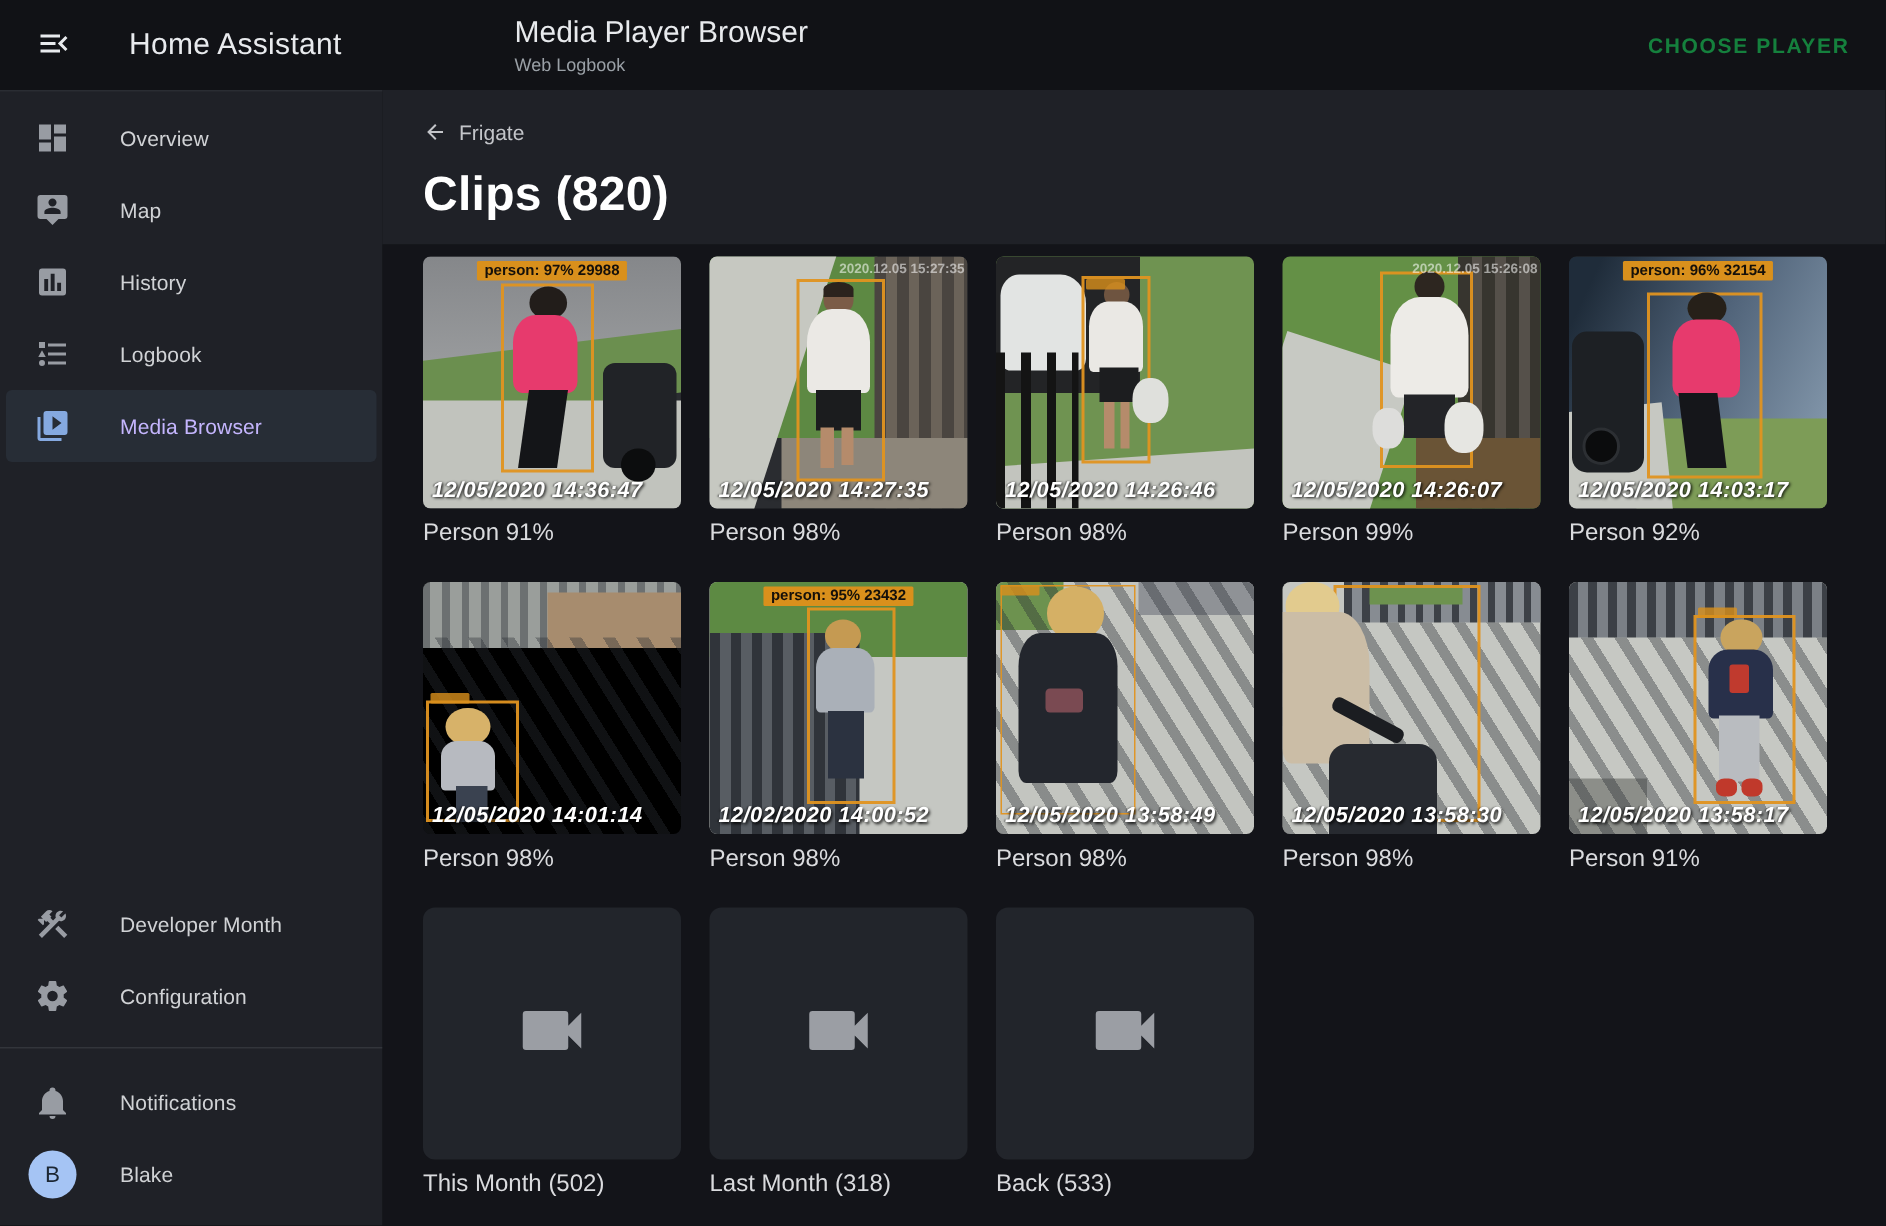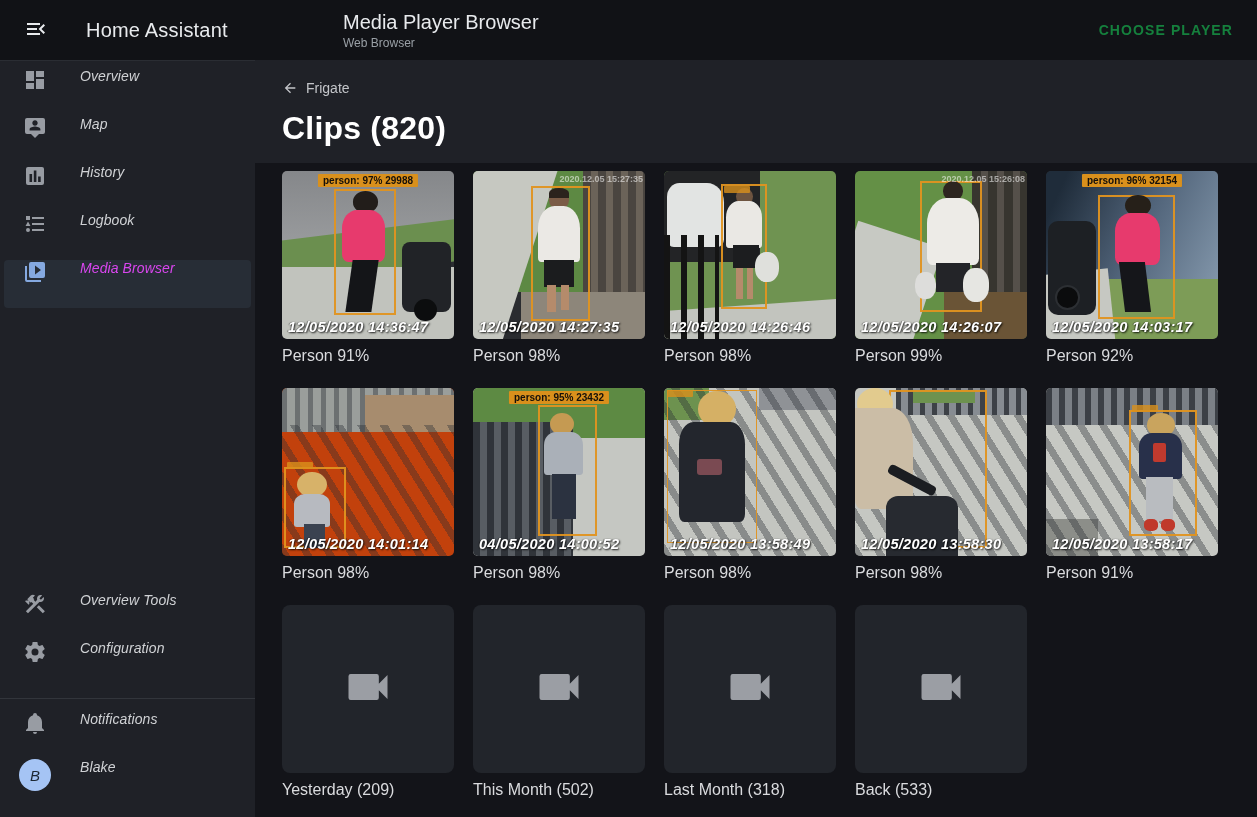--- a/index.html
+++ b/index.html
@@ -18,26 +18,26 @@
   .choose-player { margin-left:auto; margin-right:14px; background:none; border:none; cursor:pointer;
     color:#15803d; font-size:14px; font-weight:700; letter-spacing:1.1px; padding:10px;
     font-family:"Liberation Sans", sans-serif; }
 
   
   .body-row { flex:1; display:flex; min-height:0; }
 
   
   .sidebar { width:255px; flex:0 0 255px; background:#1f2127; border-top:1px solid #2a2d33;
     display:flex; flex-direction:column; padding-top:7px; }
-  .side-item { height:48px; display:flex; padding-left:19px; margin:0 4px;
-    border-radius:4px; cursor:pointer; color:#d0d2d5;font-style:italic; }
+  .side-item { height:48px; display:flex; align-items:center; padding-left:19px; margin:0 4px;
+    border-radius:4px; cursor:pointer; color:#d0d2d5; }
   .side-item .s-icon { width:24px; height:24px; display:flex; flex:0 0 24px; }
   .side-item .s-label { margin-left:33px; font-size:14px; font-weight:500; letter-spacing:.1px; }
   .side-item.selected { background:#272d36; color:#85a9e0; }
-  .side-item.selected .s-label { color:#d946ef; }
+  .side-item.selected .s-label { color:#c4b5fd; }
   .side-spacer { flex:1; }
   .side-divider { height:1px; background:#32353b; margin:10px 0 12px 0; }
   .avatar { width:32px; height:32px; border-radius:50%; background:#a5c4f4; color:#1c2733;
     display:flex; align-items:center; justify-content:center; font-size:15px; font-weight:500;
     margin-left:15px; flex:0 0 32px; }
   .user-item { padding-left:0; }
   .user-item .s-label { margin-left:29px; }
   .sidebar .bottom-pad { height:10px; }
 
   
@@ -82,21 +82,21 @@
         <span class="s-icon">
           <svg width="24" height="24" viewBox="0 0 24 24">
               <path fill="#e8eaed" d="M21,15.61L19.59,17L14.58,12L19.59,7L21,8.39L17.44,12L21,15.61M3,6H16V8H3V6M3,13V11H13V13H3M3,18V16H16V18H3Z"></path>
             </svg>
         </span>
       </button>
       <div class="ha-title">Home Assistant</div>
     </div>
     <div class="mp-block">
       <div class="mp-title">Media Player Browser</div>
-      <div class="mp-sub">Web Browser</div>
+      <div class="mp-sub">Web Logbook</div>
     </div>
     <button class="choose-player">CHOOSE PLAYER</button>
   </header>
 
   <div class="body-row">
 
     <aside class="sidebar">
 
       <div class="side-item">
         <span class="s-icon">
@@ -147,21 +147,21 @@
       </div>
 
       <div class="side-spacer"></div>
 
       <div class="side-item">
         <span class="s-icon">
           <svg width="24" height="24" viewBox="0 0 24 24">
               <path fill="#989ca3" d="M13.78 15.3L19.78 21.3L21.89 19.14L15.89 13.14L13.78 15.3M17.5 10.1C17.11 10.1 16.69 10.05 16.36 9.91L4.97 21.25L2.86 19.14L10.27 11.74L8.5 9.96L7.78 10.66L6.33 9.25V12.11L5.63 12.81L2.11 9.25L2.81 8.55H5.62L4.22 7.14L7.78 3.58C8.95 2.41 10.83 2.41 12 3.58L9.89 5.74L11.3 7.14L10.59 7.85L12.38 9.63L14.2 7.75C14.06 7.42 14 7 14 6.63C14 4.66 15.56 3.11 17.5 3.11C18.09 3.11 18.61 3.25 19.08 3.53L16.41 6.2L17.91 7.7L20.58 5.03C20.86 5.5 21 6.02 21 6.61C21 8.55 19.45 10.1 17.5 10.1Z"></path>
             </svg>
         </span>
-        <span class="s-label">Overview Tools</span>
+        <span class="s-label">Developer Month</span>
       </div>
 
       <div class="side-item">
         <span class="s-icon">
           <svg width="24" height="24" viewBox="0 0 24 24">
               <path fill="#989ca3" d="M12,15.5A3.5,3.5 0 0,1 8.5,12A3.5,3.5 0 0,1 12,8.5A3.5,3.5 0 0,1 15.5,12A3.5,3.5 0 0,1 12,15.5M19.43,12.97C19.47,12.65 19.5,12.33 19.5,12C19.5,11.67 19.47,11.34 19.43,11L21.54,9.37C21.73,9.22 21.78,8.95 21.66,8.73L19.66,5.27C19.54,5.05 19.27,4.96 19.05,5.05L16.56,6.05C16.04,5.66 15.5,5.32 14.87,5.07L14.5,2.42C14.46,2.18 14.25,2 14,2H10C9.75,2 9.54,2.18 9.5,2.42L9.13,5.07C8.5,5.32 7.96,5.66 7.44,6.05L4.95,5.05C4.73,4.96 4.46,5.05 4.34,5.27L2.34,8.73C2.21,8.95 2.27,9.22 2.46,9.37L4.57,11C4.53,11.34 4.5,11.67 4.5,12C4.5,12.33 4.53,12.65 4.57,12.97L2.46,14.63C2.27,14.78 2.21,15.05 2.34,15.27L4.34,18.73C4.46,18.95 4.73,19.03 4.95,18.95L7.44,17.94C7.96,18.34 8.5,18.68 9.13,18.93L9.5,21.58C9.54,21.82 9.75,22 10,22H14C14.25,22 14.46,21.82 14.5,21.58L14.87,18.93C15.5,18.67 16.04,18.34 16.56,17.94L19.05,18.95C19.27,19.03 19.54,18.95 19.66,18.73L21.66,15.27C21.78,15.05 21.73,14.78 21.54,14.63L19.43,12.97Z"></path>
             </svg>
         </span>
         <span class="s-label">Configuration</span>
       </div>
@@ -284,21 +284,21 @@
               <i class="ly rnd" style="left:46%;top:14%;width:15%;height:13%;background:#262019;"></i>
               <i class="ly" style="left:40%;top:25%;width:26%;height:31%;background:#e73a6d;border-radius:35% 35% 15% 15%;"></i>
               <i class="ly" style="left:44%;top:54%;width:15%;height:30%;background:#15161a;transform:skewX(7deg);"></i>
               <span class="det-tag">person: 96% 32154</span>
               <span class="ts">12/05/2020 14:03:17</span>
             </div>
             <div class="caption">Person 92%</div>
           </div>
 
           <div class="card">
-            <div class="thumb" style="background:#c2410c;">
+            <div class="thumb" style="background:#000000;">
               <i class="ly" style="inset:0 0 74% 0;background:repeating-linear-gradient(90deg,#6c7071 0 5px,#9a9e9b 5px 13px);"></i>
               <i class="ly" style="left:48%;top:4%;width:52%;height:22%;background:#a78c6e;"></i>
               <i class="ly stripes" style="inset:22% 0 0 0;"></i>
               <i class="ly bbox" style="left:1%;top:47%;width:36%;height:48%;"></i>
               <i class="ly rnd" style="left:9%;top:50%;width:17%;height:15%;background:#d7b269;"></i>
               <i class="ly" style="left:7%;top:63%;width:21%;height:20%;background:#b7bac0;border-radius:30% 30% 8% 8%;"></i>
               <i class="ly" style="left:13%;top:81%;width:12%;height:14%;background:#3a4250;"></i>
               <i class="ly det-tag-sm" style="left:3%;top:44%;"></i>
               <span class="ts">12/05/2020 14:01:14</span>
             </div>
@@ -307,21 +307,21 @@
 
           <div class="card">
             <div class="thumb" style="background:#c5c7c2;">
               <i class="ly" style="inset:0 0 70% 0;background:#5d8a43;"></i>
               <i class="ly" style="left:0;top:20%;width:58%;height:80%;background:repeating-linear-gradient(90deg,#30343a 0 7px,#585d63 7px 14px);"></i>
               <i class="ly bbox" style="left:38%;top:10%;width:34%;height:78%;"></i>
               <i class="ly rnd" style="left:45%;top:15%;width:14%;height:13%;background:#c59a52;"></i>
               <i class="ly" style="left:41%;top:26%;width:23%;height:26%;background:#aab0b8;border-radius:30% 30% 8% 8%;"></i>
               <i class="ly" style="left:46%;top:51%;width:14%;height:27%;background:#2b3240;"></i>
               <span class="det-tag">person: 95% 23432</span>
-              <span class="ts">04/05/2020 14:00:52</span>
+              <span class="ts">12/02/2020 14:00:52</span>
             </div>
             <div class="caption">Person 98%</div>
           </div>
 
           <div class="card">
             <div class="thumb" style="background:#c3c5c0;">
               <i class="ly" style="left:55%;top:0;width:45%;height:13%;background:#8f9296;"></i>
               <i class="ly" style="left:0;top:0;width:26%;height:19%;background:#6d924f;"></i>
               <i class="ly stripes" style="inset:0;"></i>
               <i class="ly bbox" style="left:2%;top:1%;width:52%;height:91%;border-width:1px;"></i>
@@ -361,61 +361,51 @@
               <i class="ly" style="left:58%;top:53%;width:16%;height:26%;background:#b9bcc0;"></i>
               <i class="ly" style="left:57%;top:78%;width:8%;height:7%;background:#c0392b;border-radius:40%;"></i>
               <i class="ly" style="left:67%;top:78%;width:8%;height:7%;background:#c0392b;border-radius:40%;"></i>
               <i class="ly det-tag-sm" style="left:50%;top:10%;"></i>
               <span class="ts">12/05/2020 13:58:17</span>
             </div>
             <div class="caption">Person 91%</div>
           </div>
 
 
+
           <div class="card">
             <div class="folder-thumb">
               <span>
                 <svg width="52" height="52" viewBox="0 0 24 24">
                     <path fill="#9b9ea4" d="M17,10.5V7A1,1 0 0,0 16,6H4A1,1 0 0,0 3,7V17A1,1 0 0,0 4,18H16A1,1 0 0,0 17,17V13.5L21,17.5V6.5L17,10.5Z"></path>
                   </svg>
               </span>
             </div>
-            <div class="caption">Yesterday (209)</div>
+            <div class="caption">This Month (502)</div>
           </div>
 
           <div class="card">
             <div class="folder-thumb">
               <span>
                 <svg width="52" height="52" viewBox="0 0 24 24">
                     <path fill="#9b9ea4" d="M17,10.5V7A1,1 0 0,0 16,6H4A1,1 0 0,0 3,7V17A1,1 0 0,0 4,18H16A1,1 0 0,0 17,17V13.5L21,17.5V6.5L17,10.5Z"></path>
                   </svg>
               </span>
             </div>
-            <div class="caption">This Month (502)</div>
+            <div class="caption">Last Month (318)</div>
           </div>
 
           <div class="card">
             <div class="folder-thumb">
               <span>
                 <svg width="52" height="52" viewBox="0 0 24 24">
                     <path fill="#9b9ea4" d="M17,10.5V7A1,1 0 0,0 16,6H4A1,1 0 0,0 3,7V17A1,1 0 0,0 4,18H16A1,1 0 0,0 17,17V13.5L21,17.5V6.5L17,10.5Z"></path>
                   </svg>
               </span>
             </div>
-            <div class="caption">Last Month (318)</div>
-          </div>
-
-          <div class="card">
-            <div class="folder-thumb">
-              <span>
-                <svg width="52" height="52" viewBox="0 0 24 24">
-                    <path fill="#9b9ea4" d="M17,10.5V7A1,1 0 0,0 16,6H4A1,1 0 0,0 3,7V17A1,1 0 0,0 4,18H16A1,1 0 0,0 17,17V13.5L21,17.5V6.5L17,10.5Z"></path>
-                  </svg>
-              </span>
-            </div>
             <div class="caption">Back (533)</div>
           </div>
 
         </div>
       </div>
     </main>
   </div>
 </div>
 
 </body></html>

